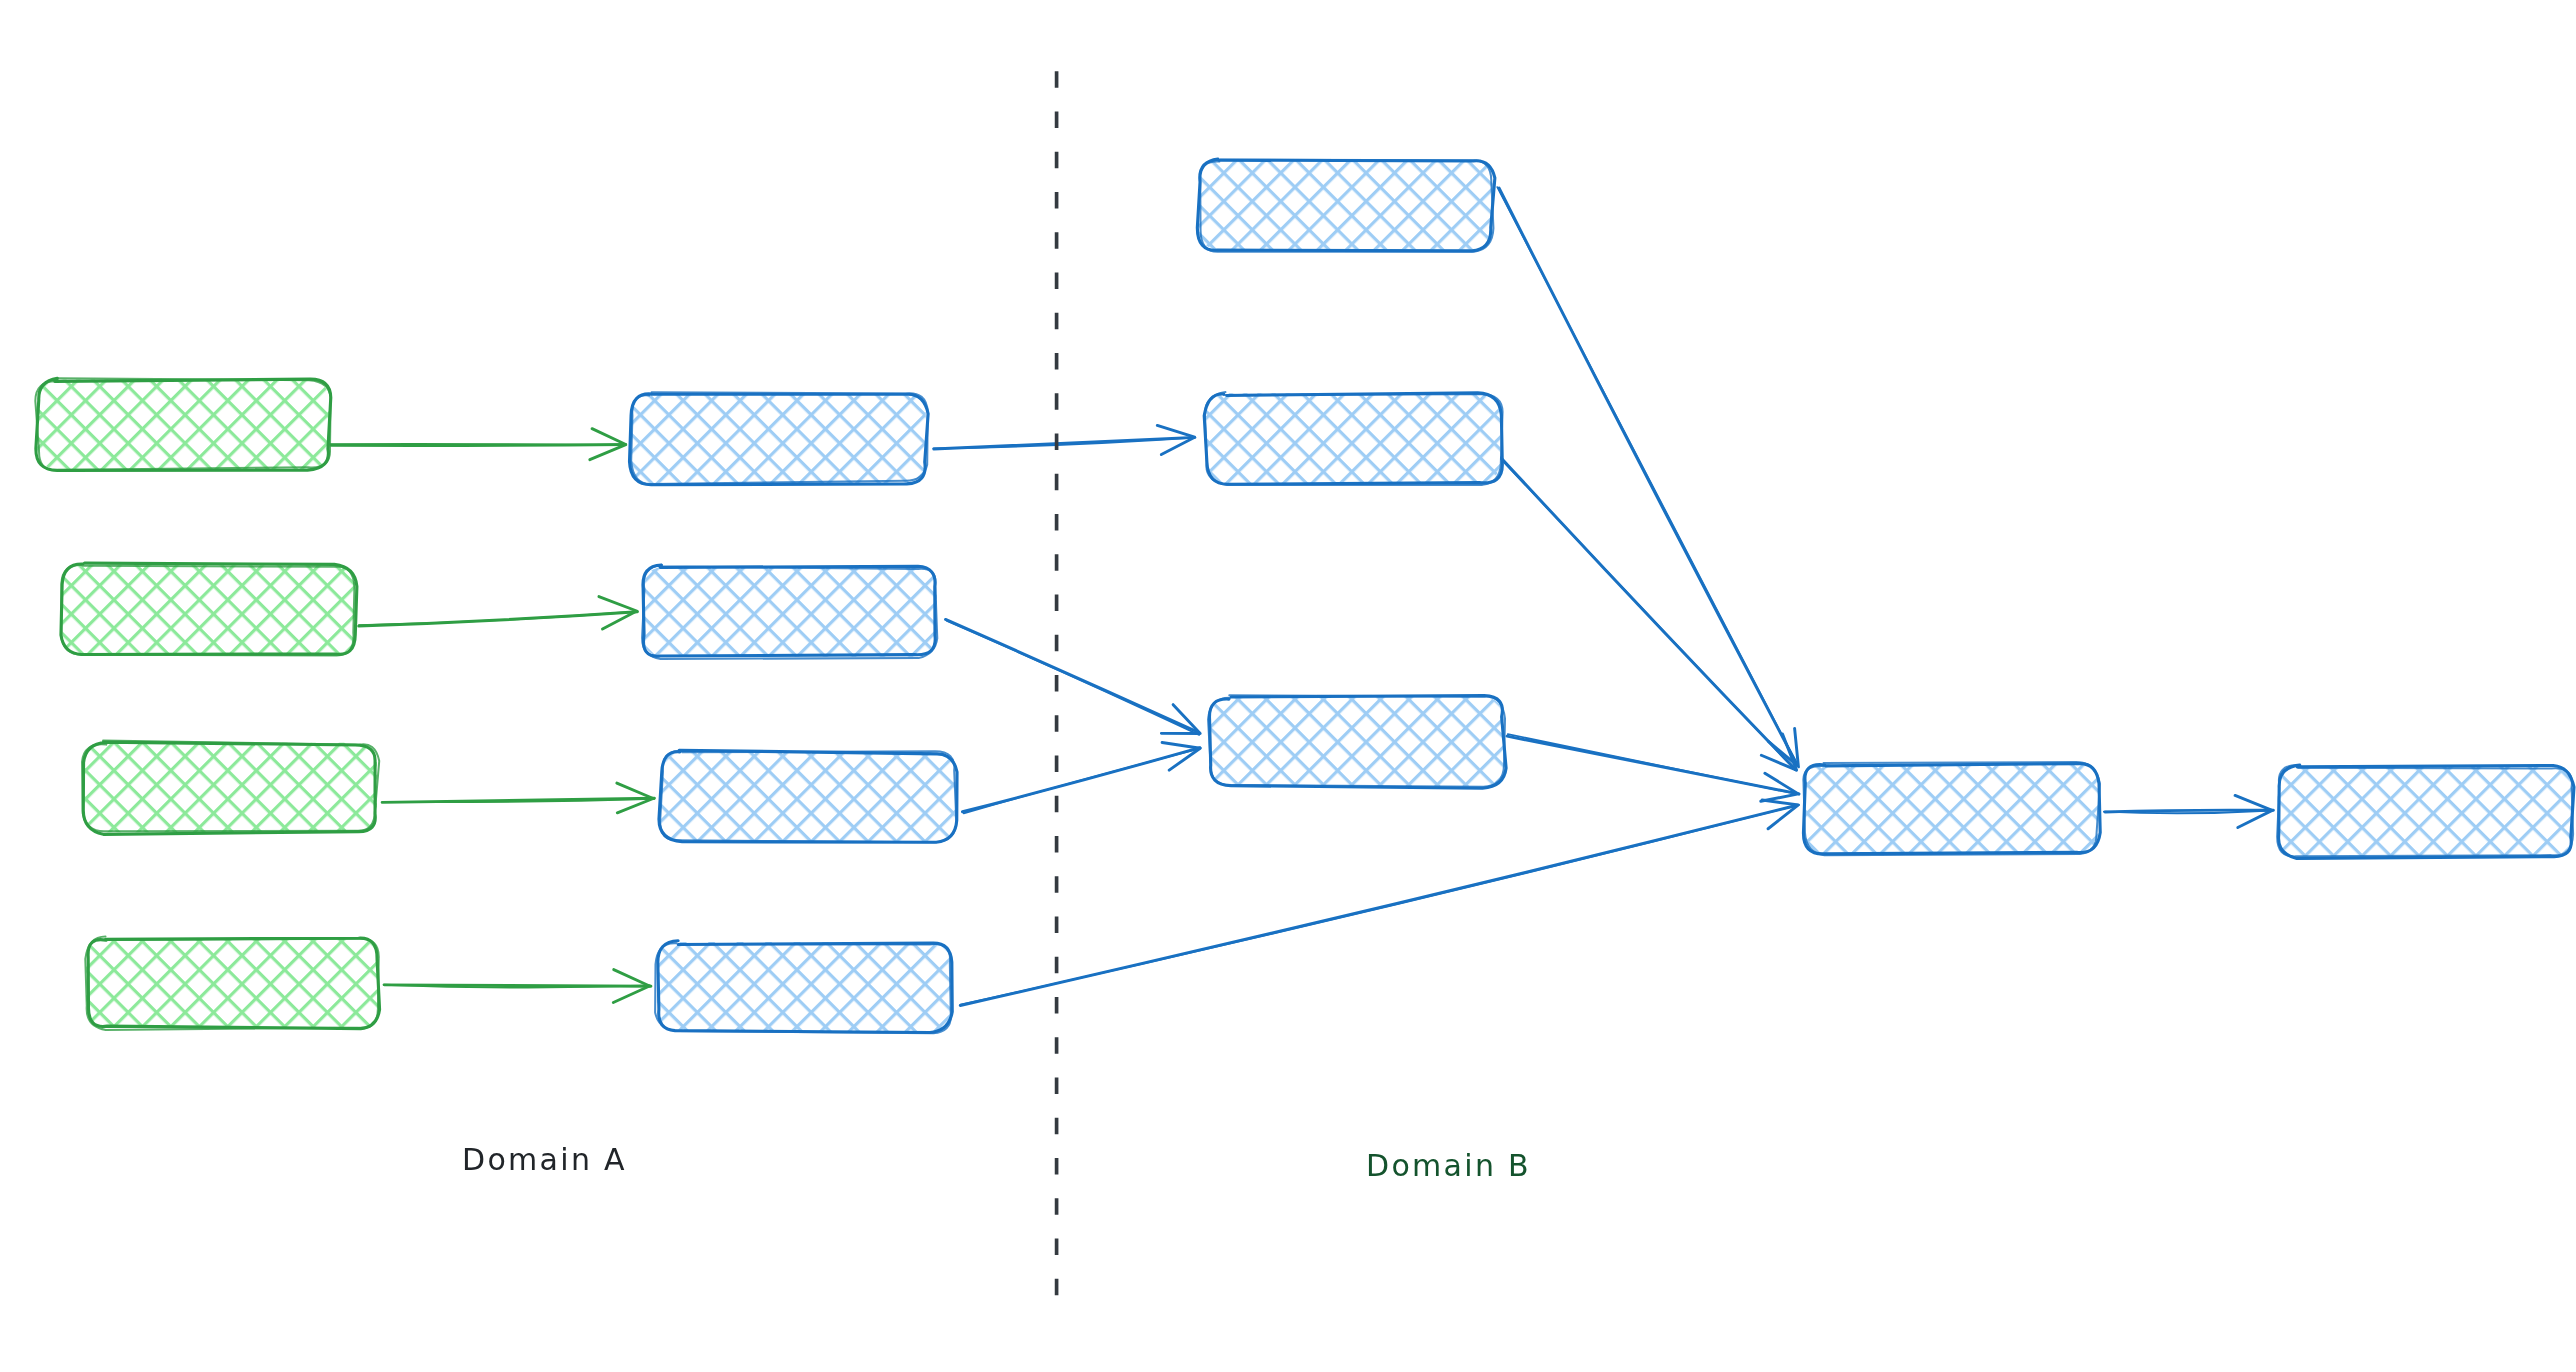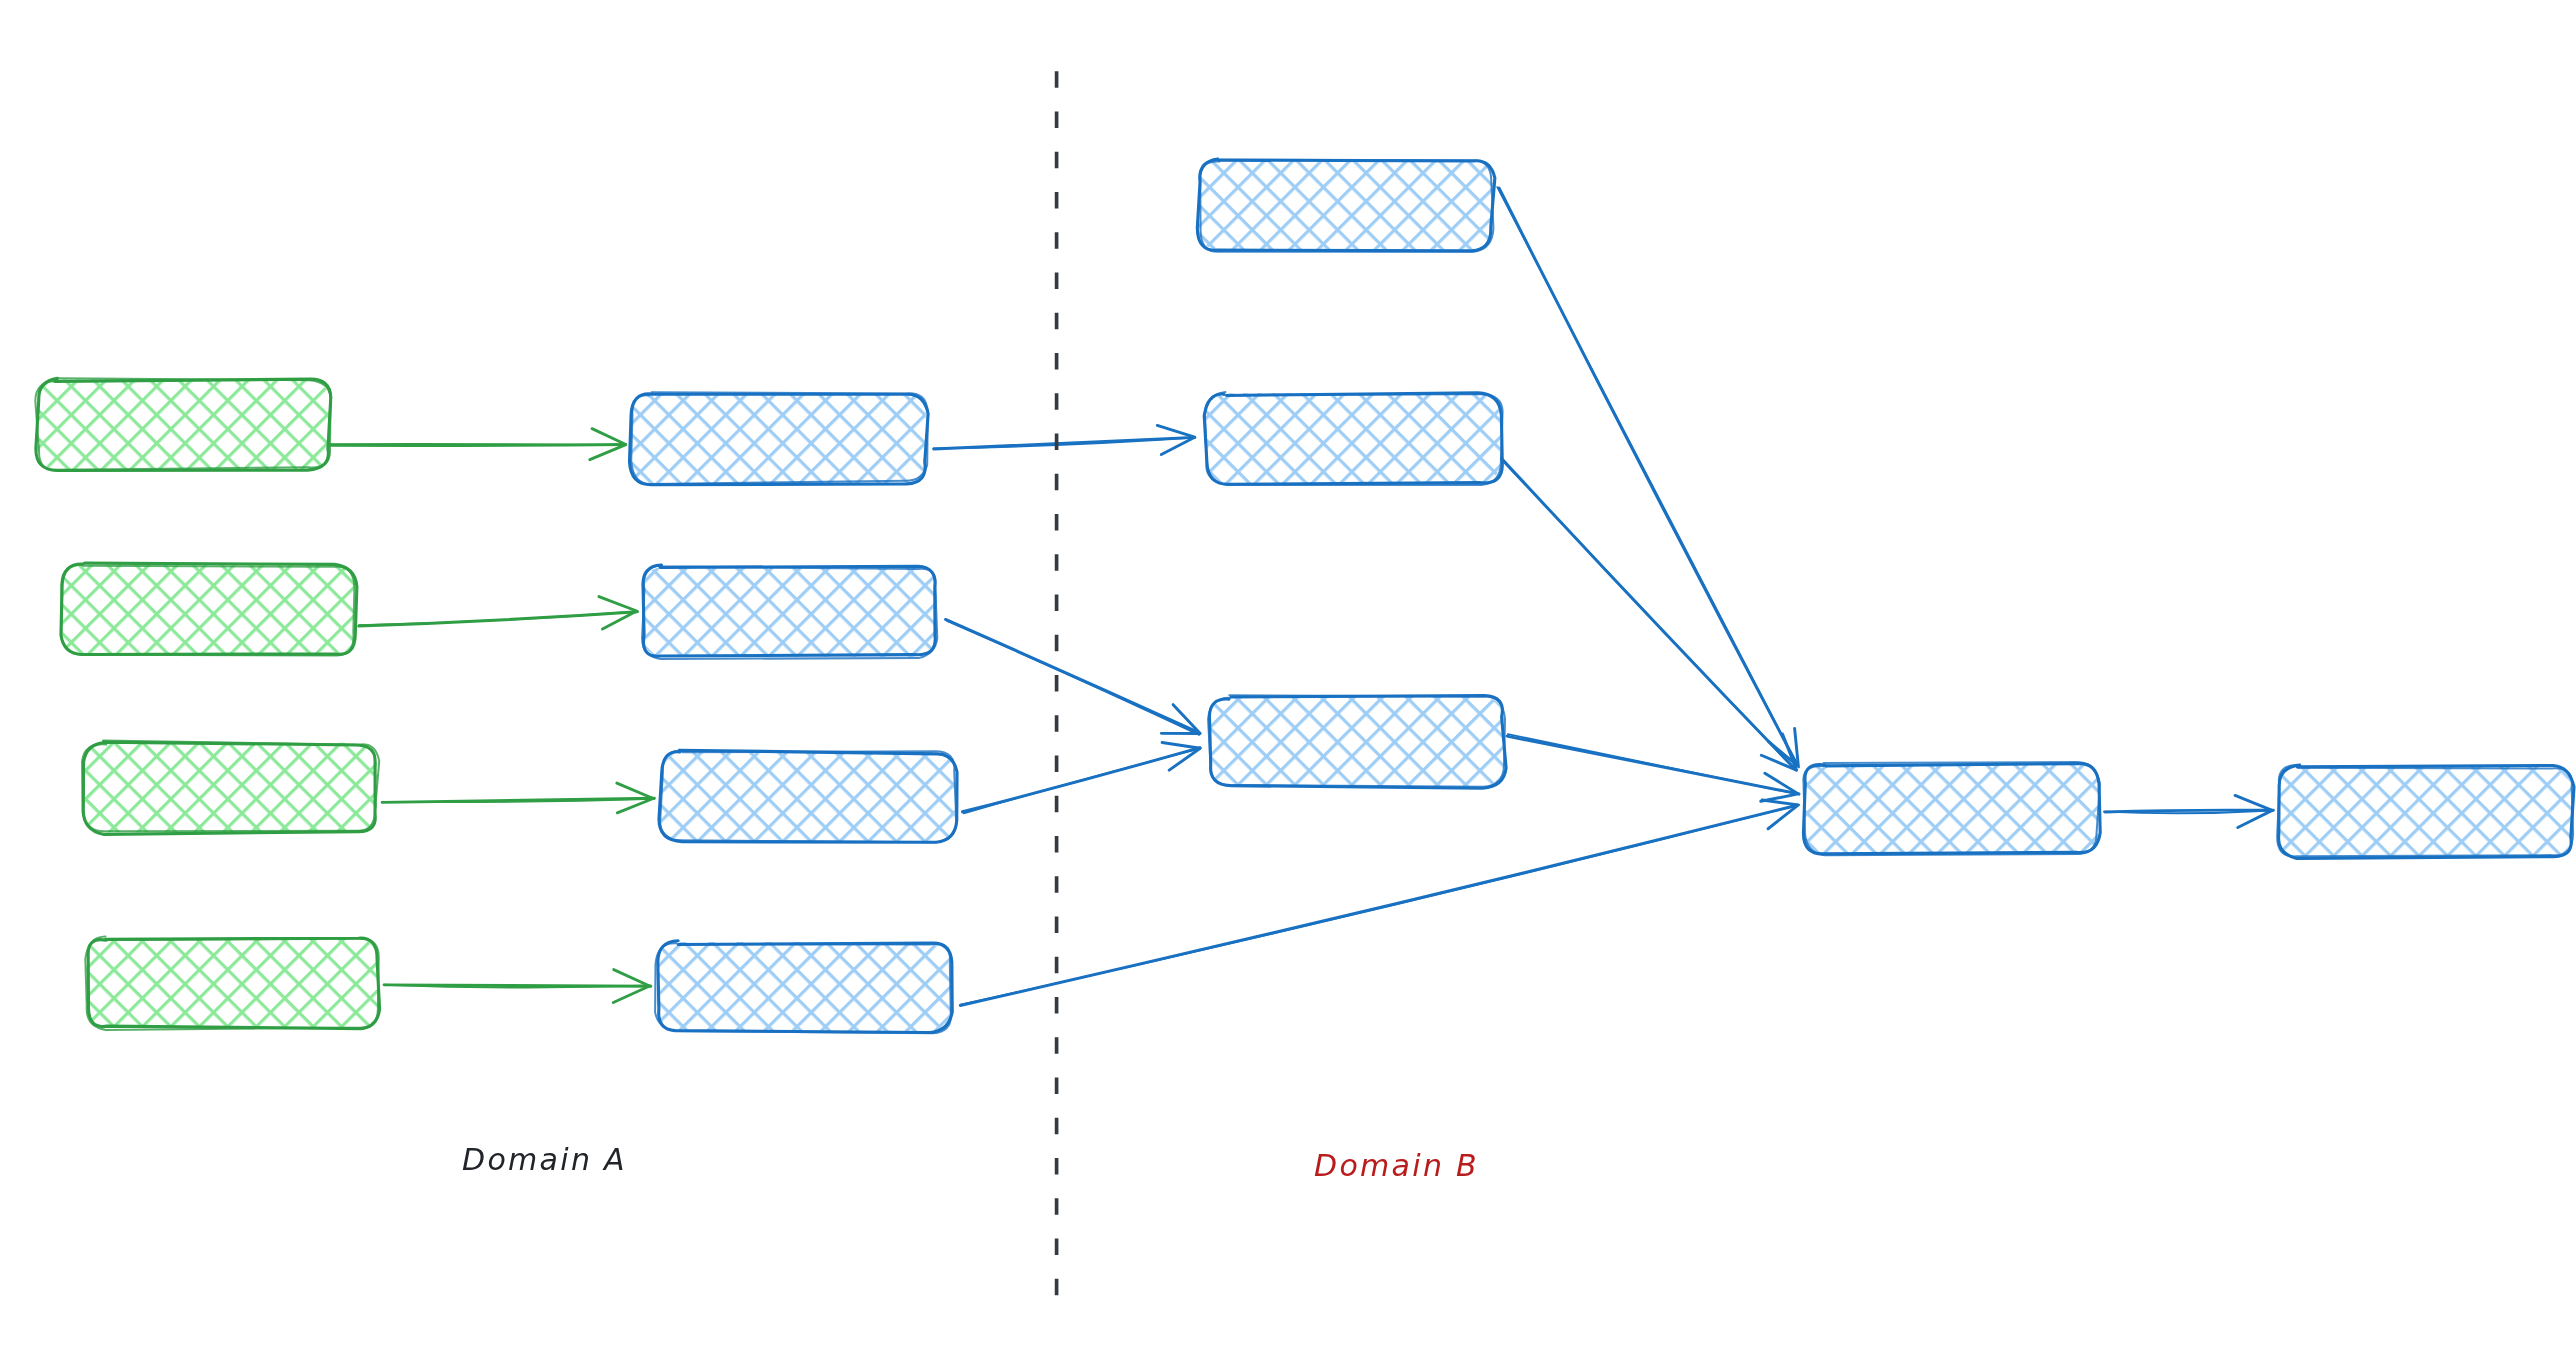--- a/index.html
+++ b/index.html
@@ -22,21 +22,20 @@
     left: 0;
     top: 0;
     width: 2576px;
     height: 1372px;
     display: block;
   }
   .domain-label {
     position: absolute;
     font-family: "DejaVu Sans", sans-serif;
     font-size: 30px;
-    font-style: italic;
     letter-spacing: 2.3px;
     color: #212529;
     white-space: nowrap;
     user-select: none;
   }
 </style>
 </head>
 <body>
 
 <div id="canvas-root">
@@ -184,16 +183,16 @@
           <path d="M 2512.4640849081798 839.3593416714109 L 2789.023158767074 840.1743178854697 Q 2814.5058648200707 837.8671814155765 2811.3733159121125 860.2961626737379 L 2813.00205695983 912.0886148632504 Q 2812.082805338502 937.5836233842186 2787.9411700287833 934.8697141160258 L 2510.1165311638265 936.2630219048821 Q 2488.963777242415 937.7419837095774 2489.4617378987373 914.1034489835613 L 2491.8469157444315 858.6570529964753 Q 2487.966511423513 835.8547769232653 2513.3857516458256 836.2858216539956" fill="none" stroke="#1971c2" stroke-width="2.2" stroke-linecap="round" stroke-linejoin="round" opacity="0.8"></path>
         </g>
       </g>
     <g id="divider-layer">
         <line x1="1155" y1="78" x2="1155" y2="1420" stroke="#343a40" stroke-width="4" stroke-dasharray="18 26" stroke-linecap="butt"></line>
       </g>
   </svg>
 
   <div class="domain-label" id="label-domain-a" style="left: 462px; top: 1142px; color: rgb(33, 37, 41);">Domain A</div>
 
-  <div class="domain-label" id="label-domain-b" style="left: 1314px; top: 1148px; color: #b91c1c;">Domain B</div>
+  <div class="domain-label" id="label-domain-b" style="left: 1366px; top: 1148px; color: #14532d;">Domain B</div>
 
 </div>
 
 
 </body></html>

